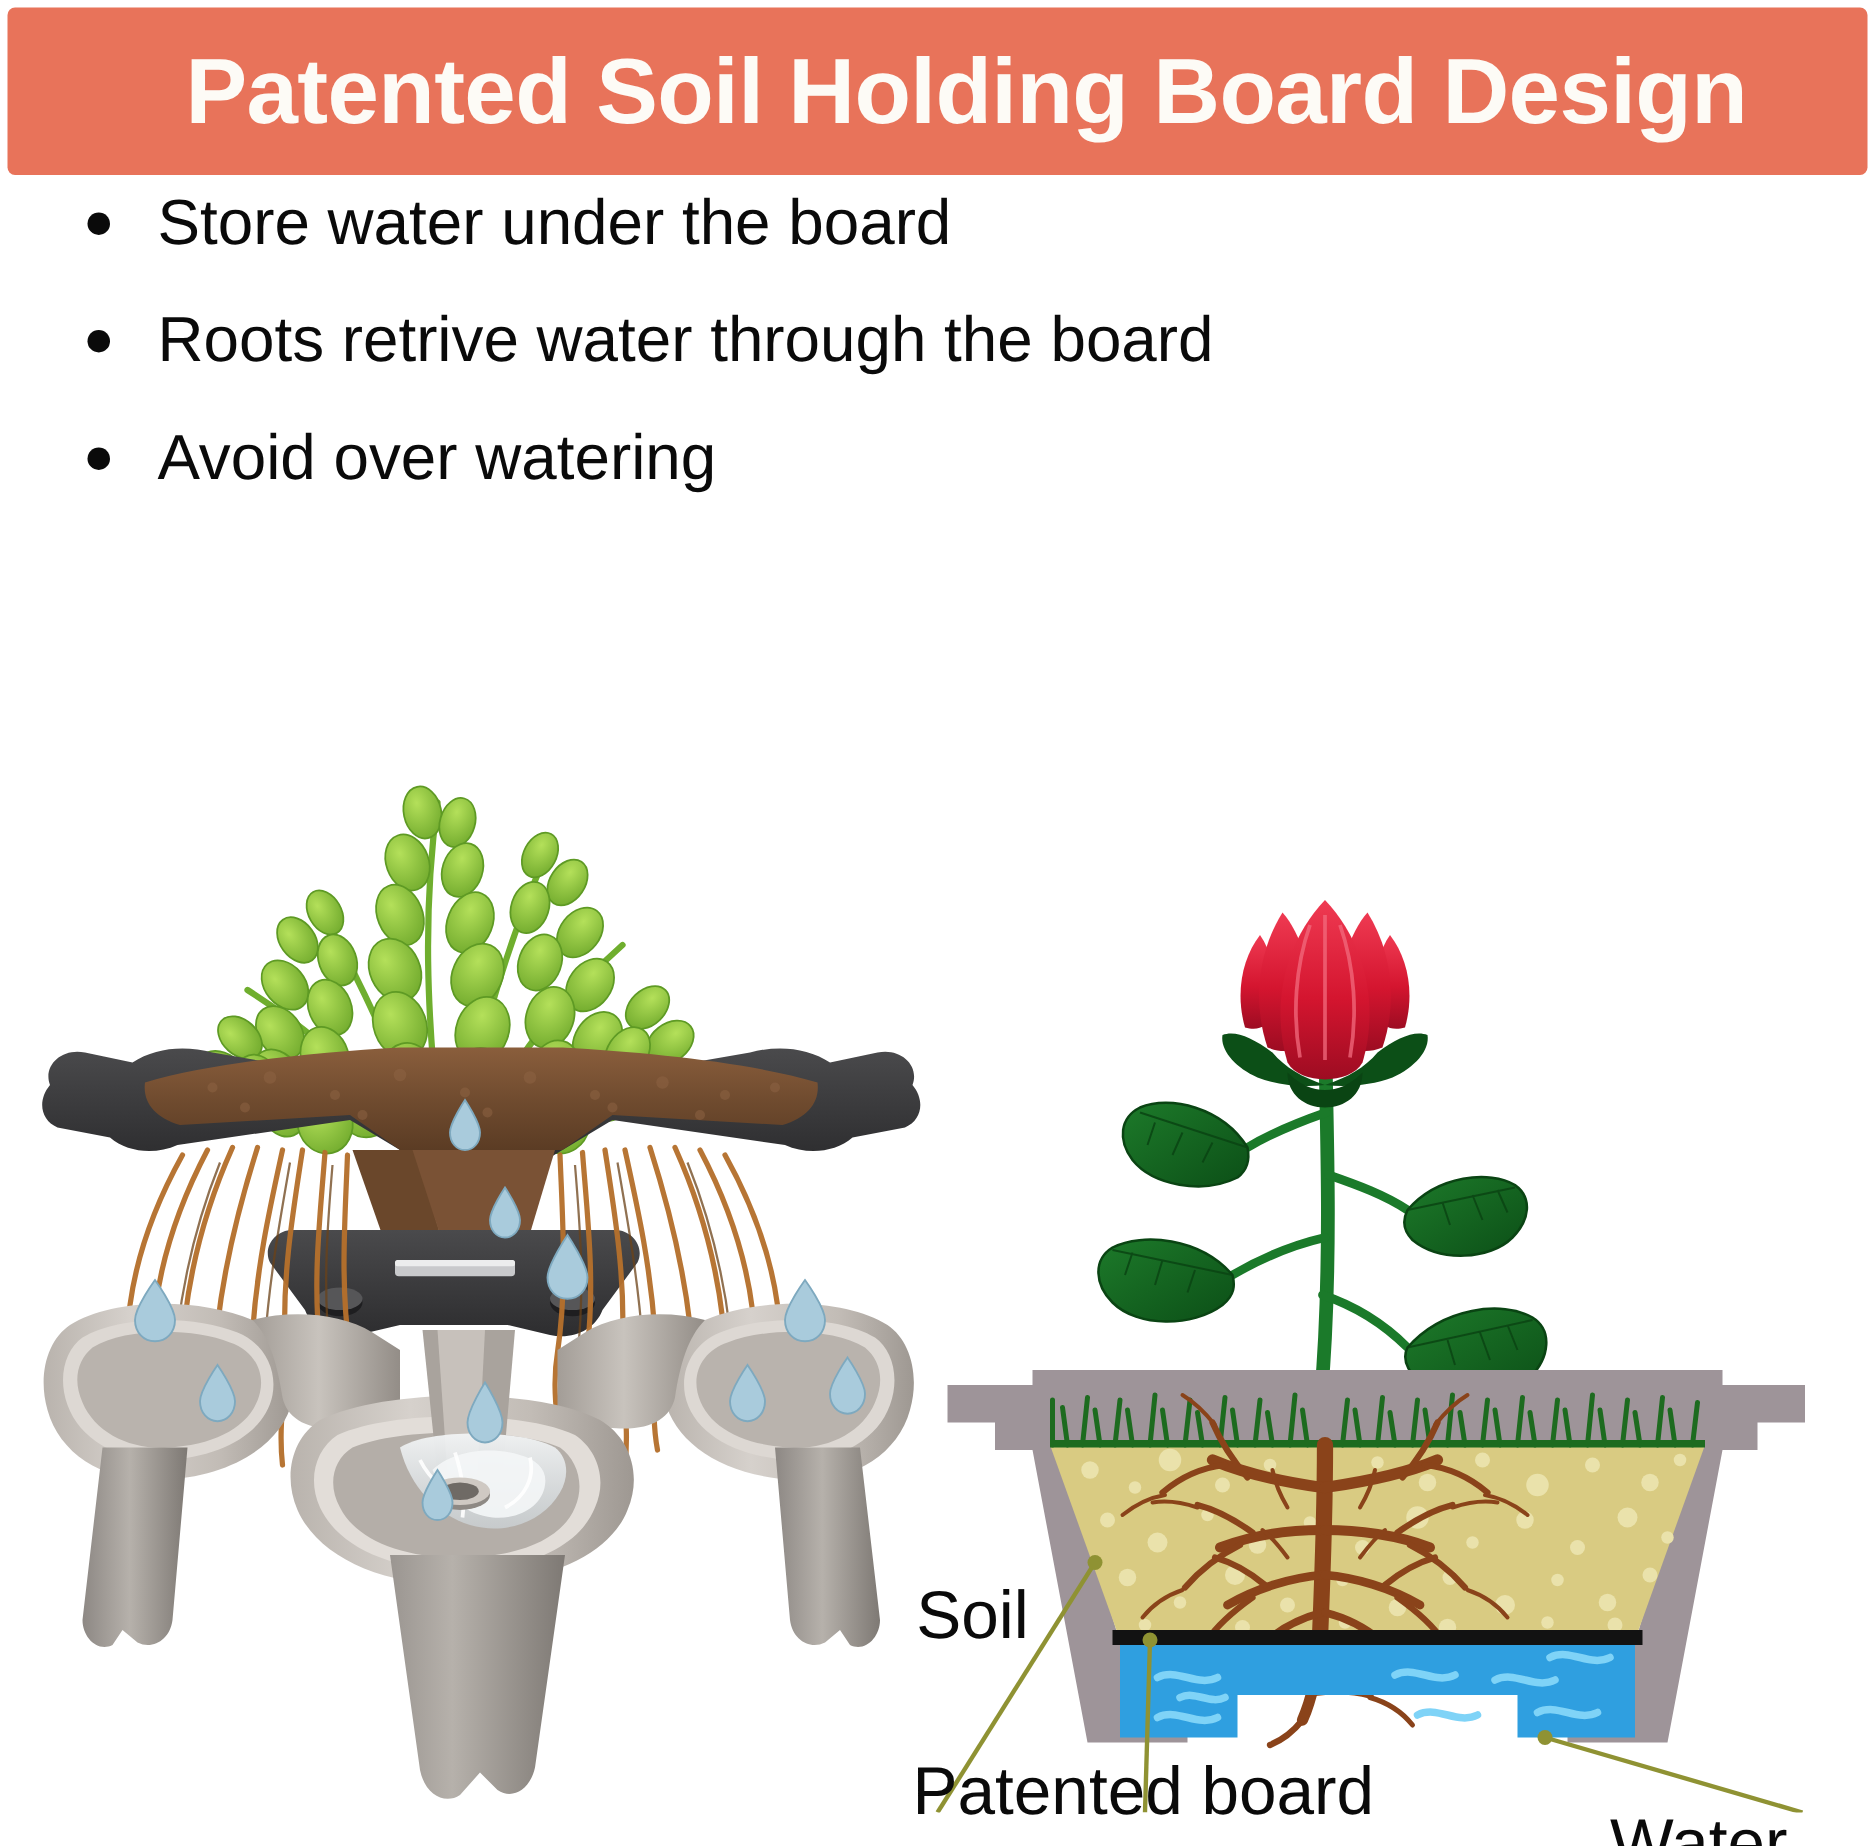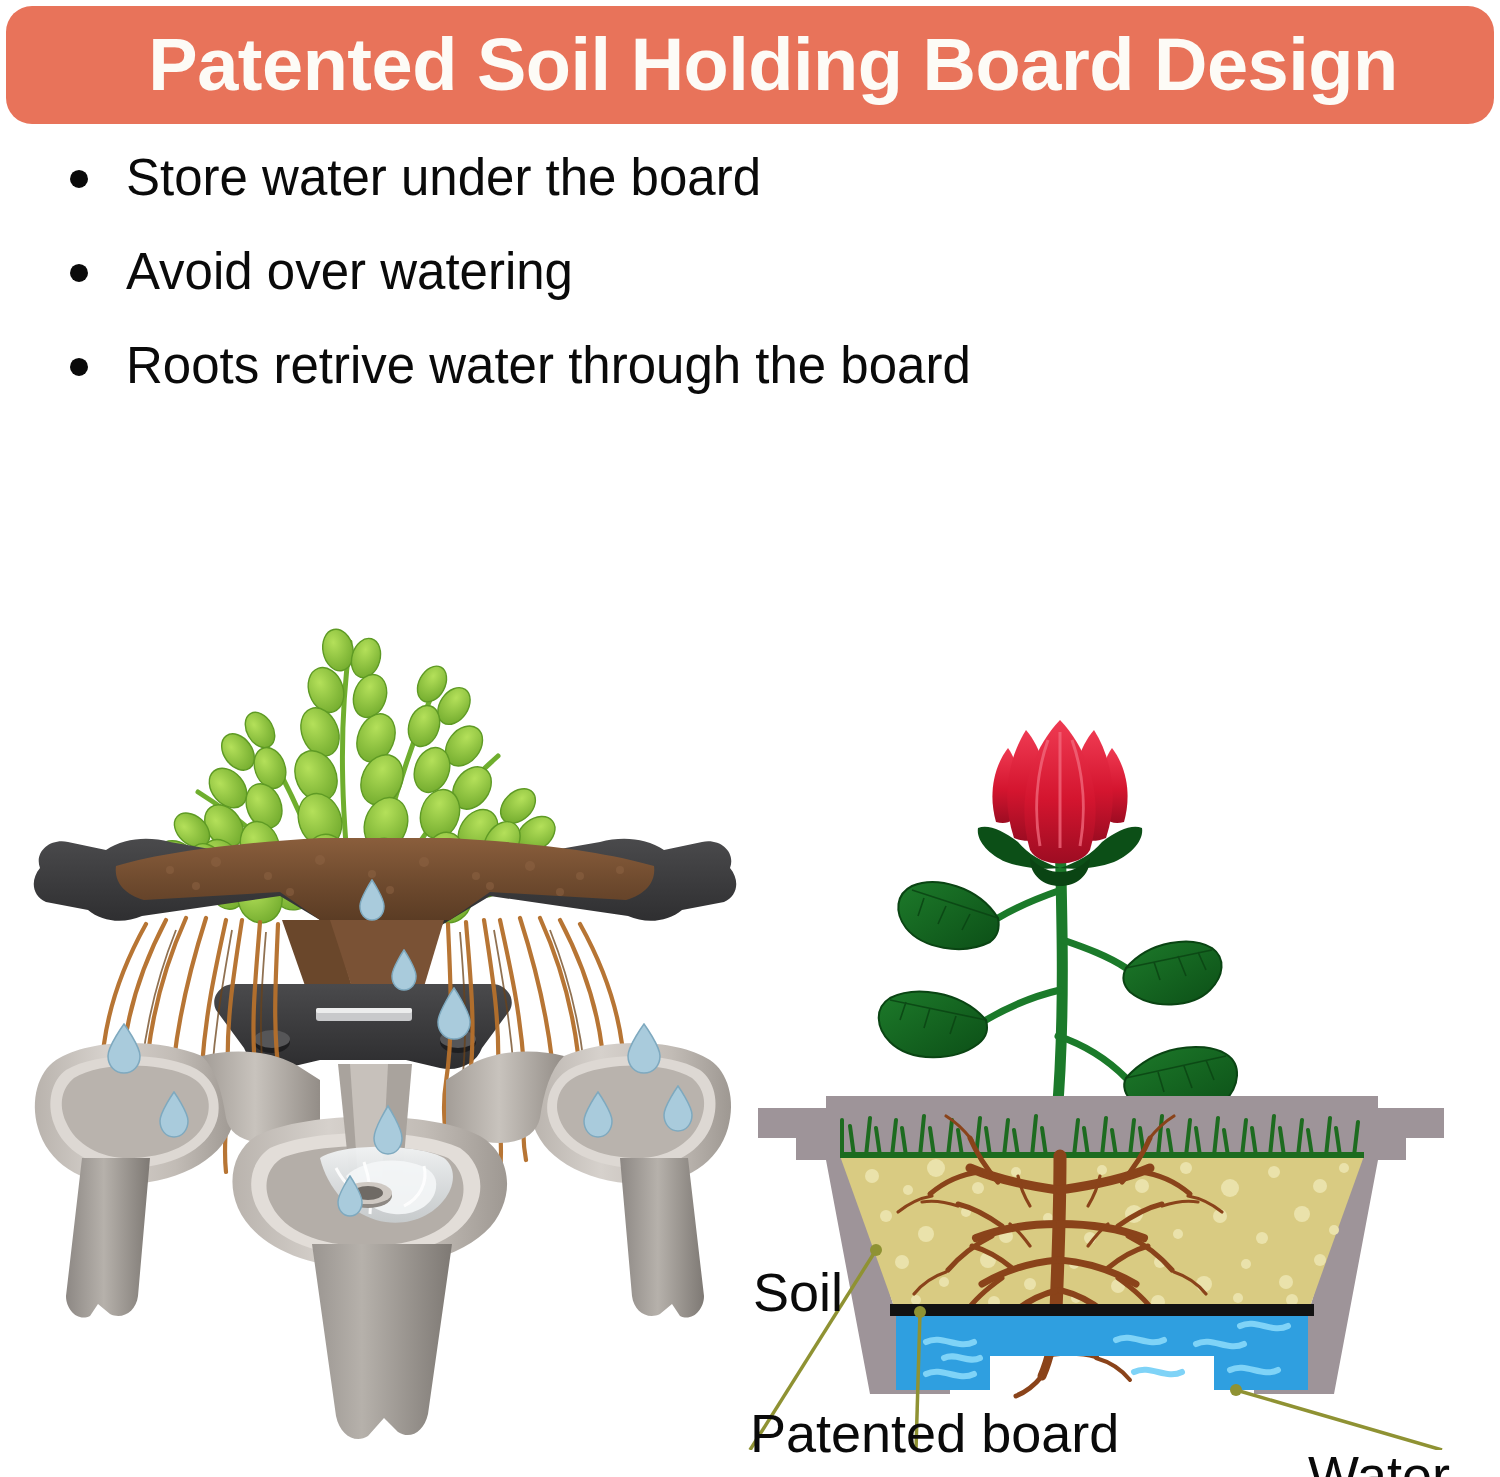--- a/index.html
+++ b/index.html
@@ -1,22 +1,22 @@
 <!DOCTYPE html>
 <html><head>
 <meta charset="utf-8">
 <style>
   html,body{margin:0;padding:0;background:#ffffff;}
   body{width:1500px;height:1477px;position:relative;overflow:hidden;
        font-family:"Liberation Sans","DejaVu Sans",sans-serif;}
 
   
   #header-banner{
-    position:absolute;left:6px;top:6px;width:1488px;height:118px;
-    background:#e8735a;border-radius:26px;
+    position:absolute;left:6px;top:6px;width:1488px;height:134px;
+    background:#e8735a;border-radius:6px;
     display:flex;align-items:center;justify-content:center;
     box-sizing:border-box;
     padding-left:46px;
   }
   #banner-title{
     color:#fdfbf6;font-weight:bold;font-size:74px;line-height:1;
     letter-spacing:-0.5px;white-space:nowrap;
     transform:scaleX(1.0);
   }
 
@@ -44,45 +44,44 @@
   #left-figure svg{display:block;}
 
   
   #right-figure{position:absolute;left:730px;top:110px;width:770px;height:760px;}
   #right-figure svg{display:block;}
 
   
   .callout-label{
     position:absolute;font-size:54px;color:#0a0a0a;white-space:nowrap;
     line-height:1;
-    margin-left:20px;
   }
   #label-soil{left:733px;top:1265px;}
   #label-holding-board{left:730px;top:1406px;}
   #label-water{left:1288px;top:1448px;}
 </style>
 </head>
 <body>
 
 <div id="header-banner">
   <span id="banner-title">Patented Soil Holding Board Design</span>
 </div>
 
 <ul id="feature-list">
   <li>
     <span class="bullet-dot"></span>
     <span>Store water under the board</span>
   </li>
   <li>
     <span class="bullet-dot"></span>
-    <span>Avoid over watering</span>
+    <span>Roots retrive water through the board</span>
   </li>
   <li>
     <span class="bullet-dot"></span>
-    <span>Roots retrive water through the board</span>
+    <span>Avoid over watering</span>
   </li>
 </ul>
 
 <div id="figures">
 
   <div id="left-figure">
     <svg width="730" height="880" viewBox="0 0 730 880" xmlns="http://www.w3.org/2000/svg">
       <defs>
         <linearGradient id="potShade" x1="0" y1="0" x2="1" y2="0">
           <stop offset="0%" stop-color="#b9b3ad"></stop>

